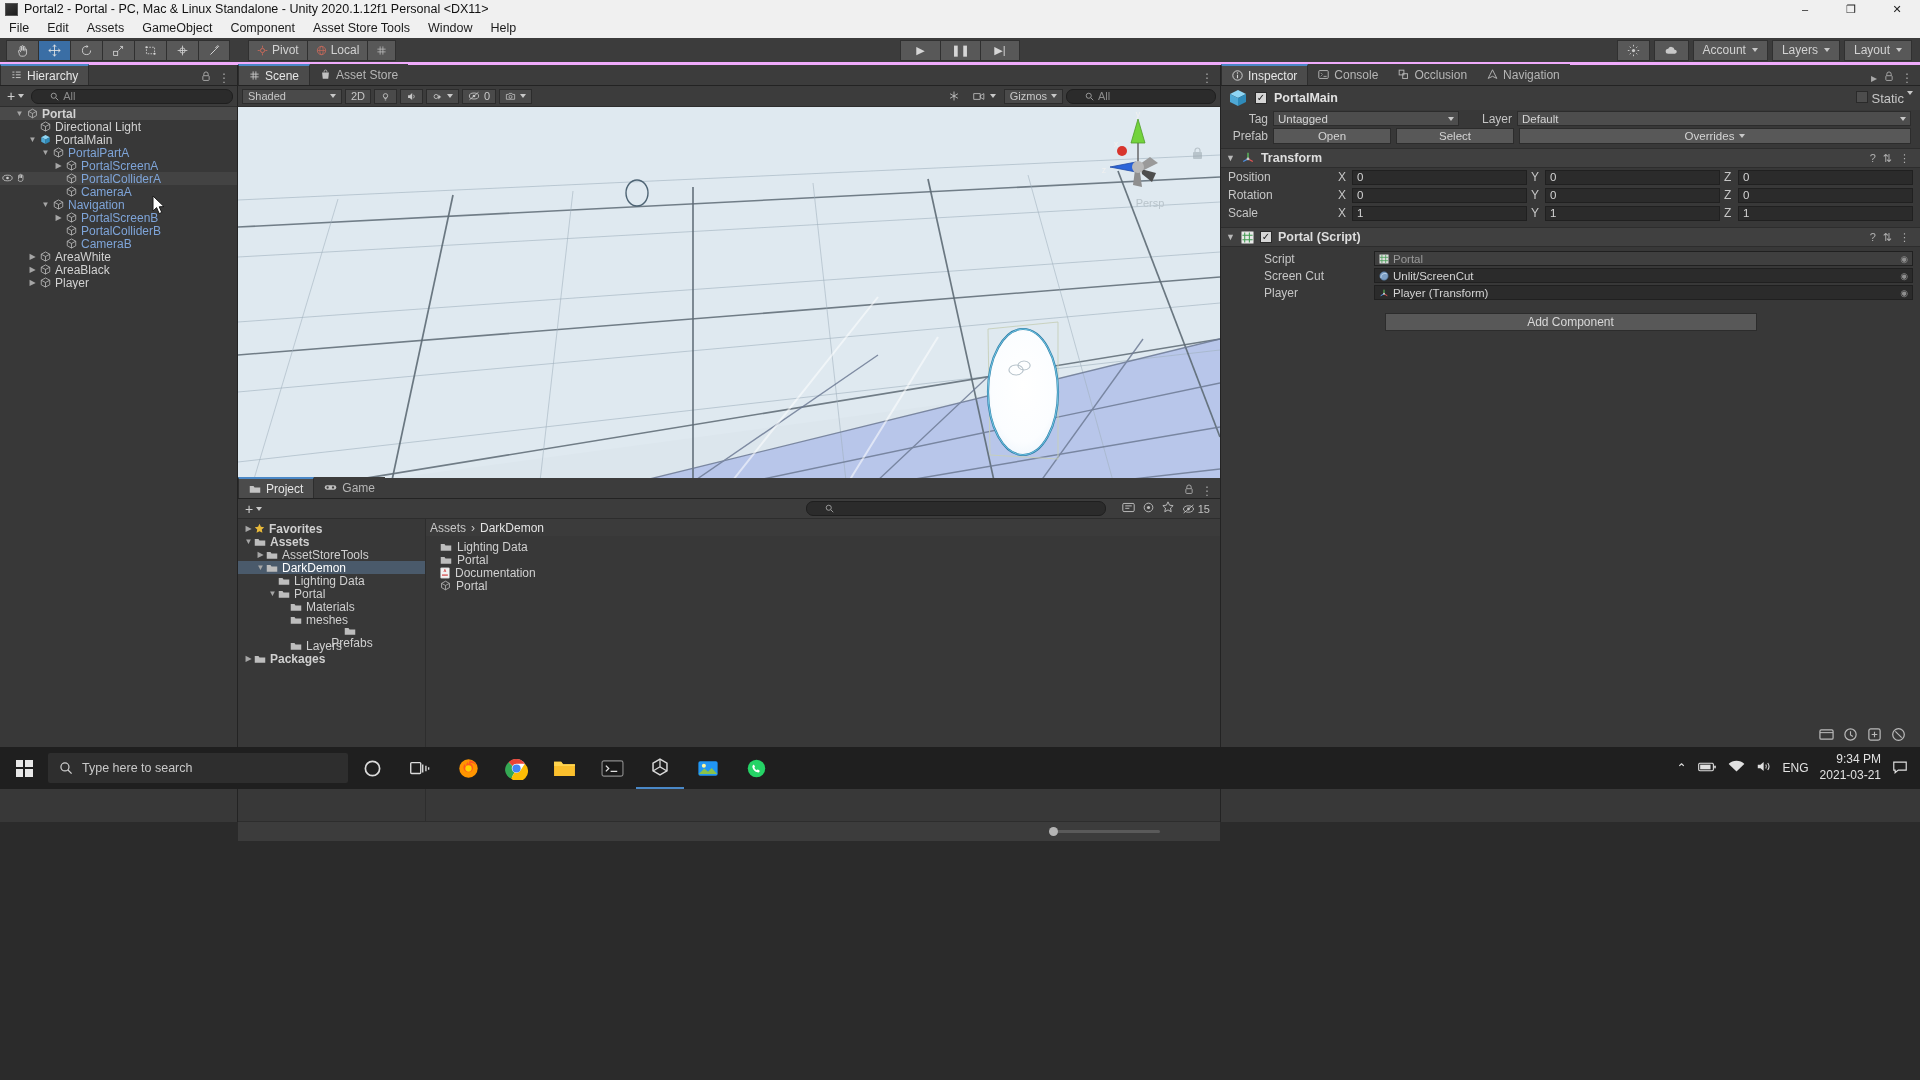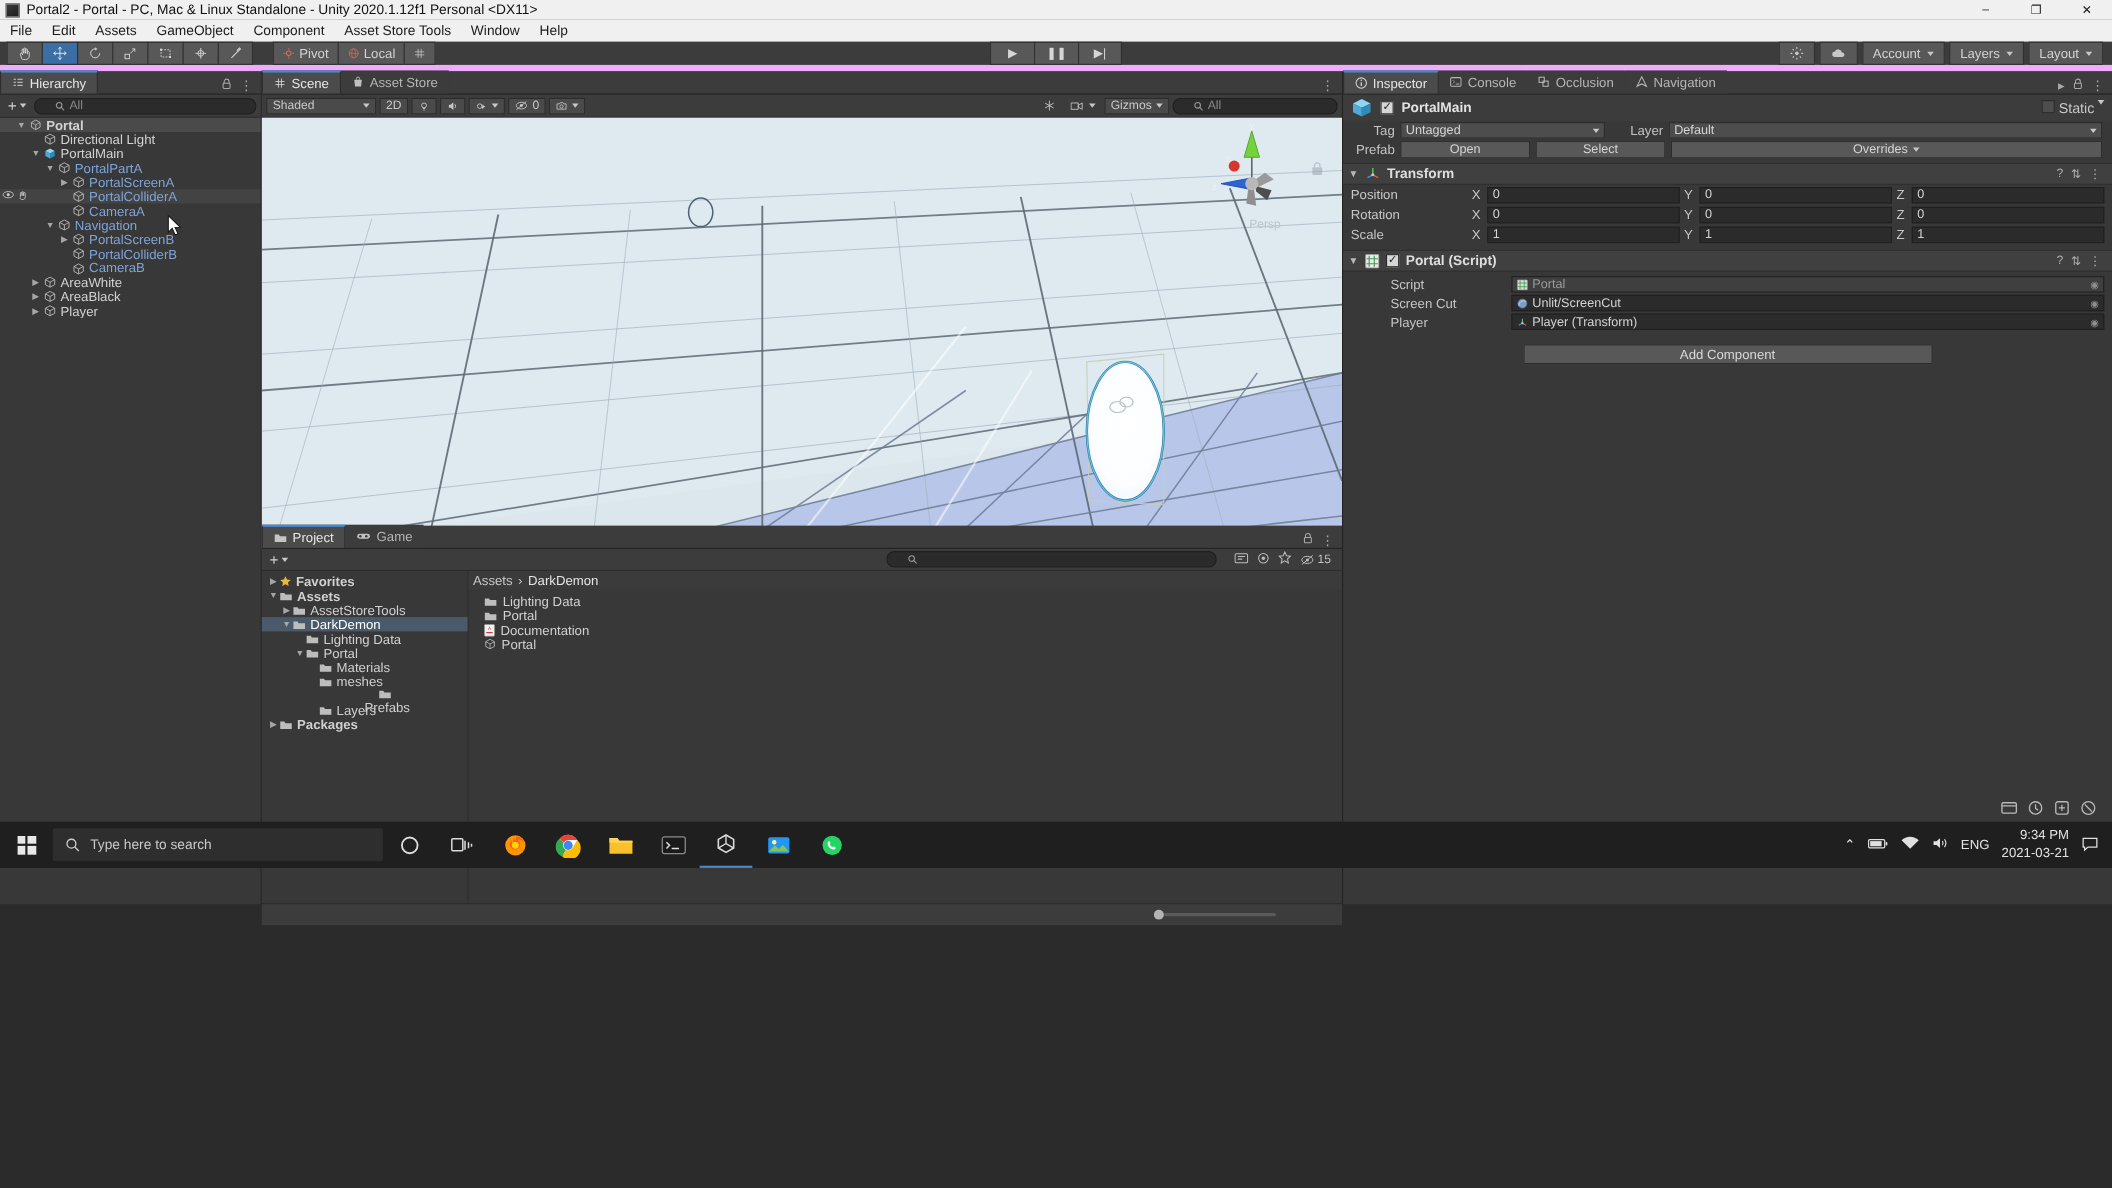--- a/index.html
+++ b/index.html
@@ -35,21 +35,21 @@
   .menubar {
     position:absolute; top:18px; left:0; width:1920px; height:20px;
     background:#f0f0f0; color:#1b1b1b;
     display:flex; align-items:center; font-size:12.5px;
   }
   .menu-item { padding:0 9px; height:20px; line-height:20px; white-space:nowrap; }
 
   
   .toolbar {
     position:absolute; top:38px; left:0; width:1920px; height:27px;
-    background:#3c3c3c; border-bottom:6px solid #f0abfc;
+    background:#3c3c3c; border-bottom:3px solid #f0abfc;
     display:flex; align-items:center;
   }
   .tool-group { display:flex; align-items:center; height:21px; margin-left:6px; }
   .tbtn {
     width:32px; height:21px; background:#585858; border:1px solid #303030;
     border-right:none; display:flex; align-items:center; justify-content:center;
     color:#d2d2d2;
   }
   .tbtn:last-child { border-right:1px solid #303030; }
   .tbtn.active { background:#3a6ea5; }
@@ -463,21 +463,21 @@
         <div class="hrow" style="padding-left: 53px;">
           <span class="twisty"></span>
           <span class="ico">
             <svg width="11" height="11" viewBox="0 0 14 14">
               <path d="M7 1.2 12.4 4.1 7 7 1.6 4.1z" fill="none" stroke="#bfbfbf" stroke-width="1"></path>
               <path d="M1.6 4.1v5.8L7 12.8V7M12.4 4.1v5.8L7 12.8" fill="none" stroke="#bfbfbf" stroke-width="1"></path>
             </svg>
           </span>
           <span class="lbl prefab">PortalColliderB</span>
         </div>
-        <div class="hrow" style="padding-left: 53px; align-items: flex-end;">
+        <div class="hrow" style="padding-left: 53px;">
           <span class="twisty"></span>
           <span class="ico">
             <svg width="11" height="11" viewBox="0 0 14 14">
               <path d="M7 1.2 12.4 4.1 7 7 1.6 4.1z" fill="none" stroke="#bfbfbf" stroke-width="1"></path>
               <path d="M1.6 4.1v5.8L7 12.8V7M12.4 4.1v5.8L7 12.8" fill="none" stroke="#bfbfbf" stroke-width="1"></path>
             </svg>
           </span>
           <span class="lbl prefab">CameraB</span>
         </div>
         <div class="hrow" style="padding-left: 27px;">

